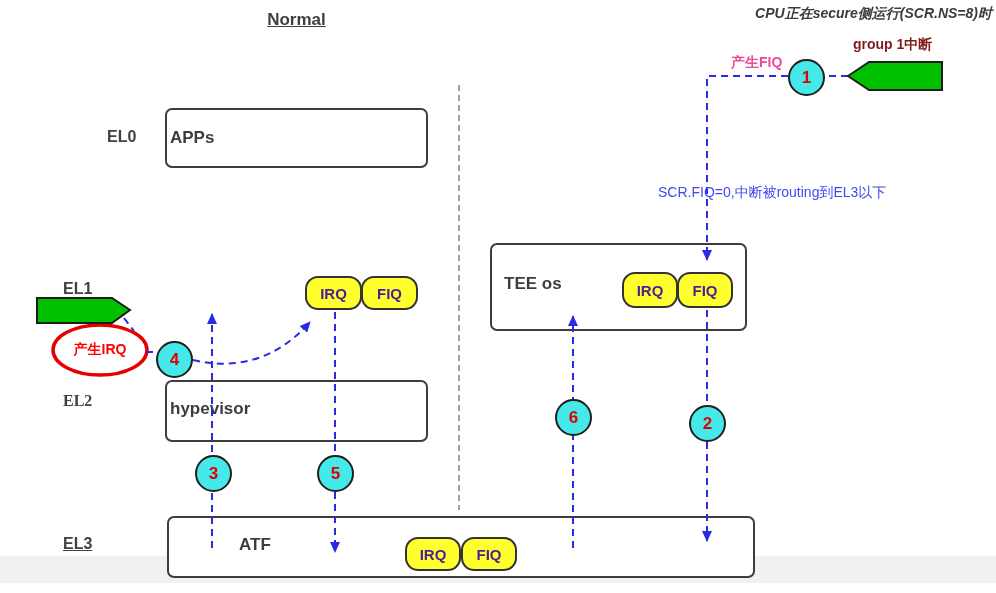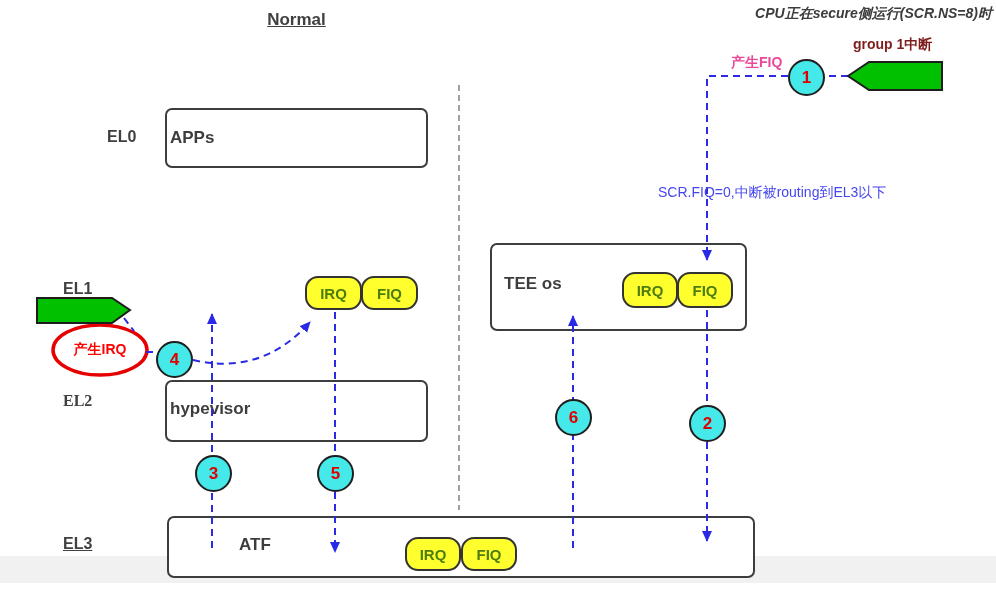--- a/index.html
+++ b/index.html
@@ -30,21 +30,21 @@
   }
   .overlay { position:absolute; left:0; top:0; z-index:2; pointer-events:none; }
   .flow { fill:none; stroke:#2a2ae6; stroke-width:2; stroke-dasharray:7 5; }
   .divider { stroke:#8a8a8a; stroke-width:1.6; stroke-dasharray:6 4; }
   .red-ellipse { fill:#ffffff; stroke:#e60000; stroke-width:3.5; }
   .green-arrow { fill:#00c000; stroke:#1d1d1d; stroke-width:2; }
   .badge {
     position:absolute; width:56px; height:35px; background:#ffff2e;
     border:2.5px solid #333333; border-radius:13px; box-sizing:border-box;
     display:flex; align-items:center; justify-content:center;
-    font-size:15px; font-weight:bold; color:#4d7c0f; z-index:3;
+    font-size:15px; font-weight:bold; color:#4c1d95; z-index:3;
   }
   .step {
     position:absolute; width:37px; height:37px; border-radius:50%;
     background:#45e9e9; border:2.5px solid #1f1f1f; box-sizing:border-box;
     display:flex; align-items:center; justify-content:center;
     font-size:17px; font-weight:bold; color:#e00000; z-index:4;
   }
   .ann { position:absolute; z-index:4; white-space:nowrap; }
   .ann-cpu { right:4px; top:5px; font-size:14px; font-style:italic; font-weight:600; color:#3c3c3c; }
   .ann-group1 { left:853px; top:36px; font-size:14px; font-weight:bold; color:#7f1d1d; }

